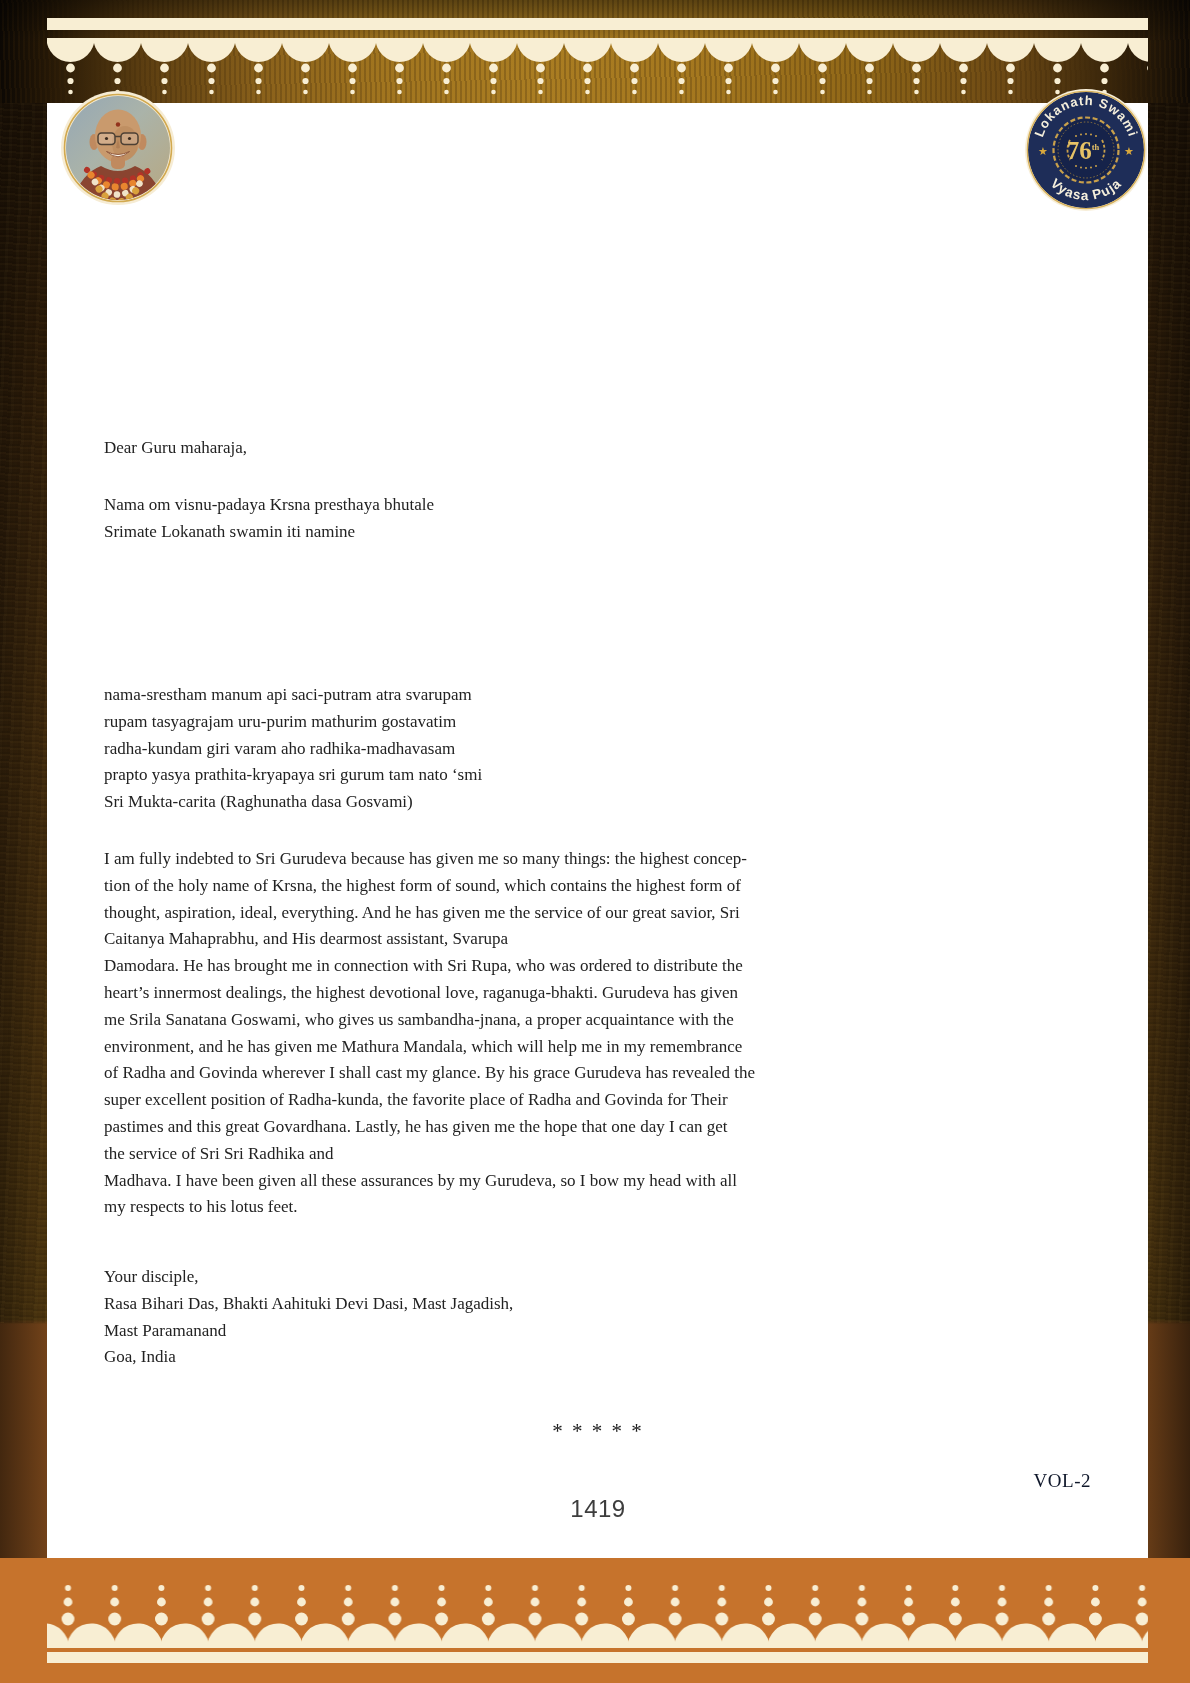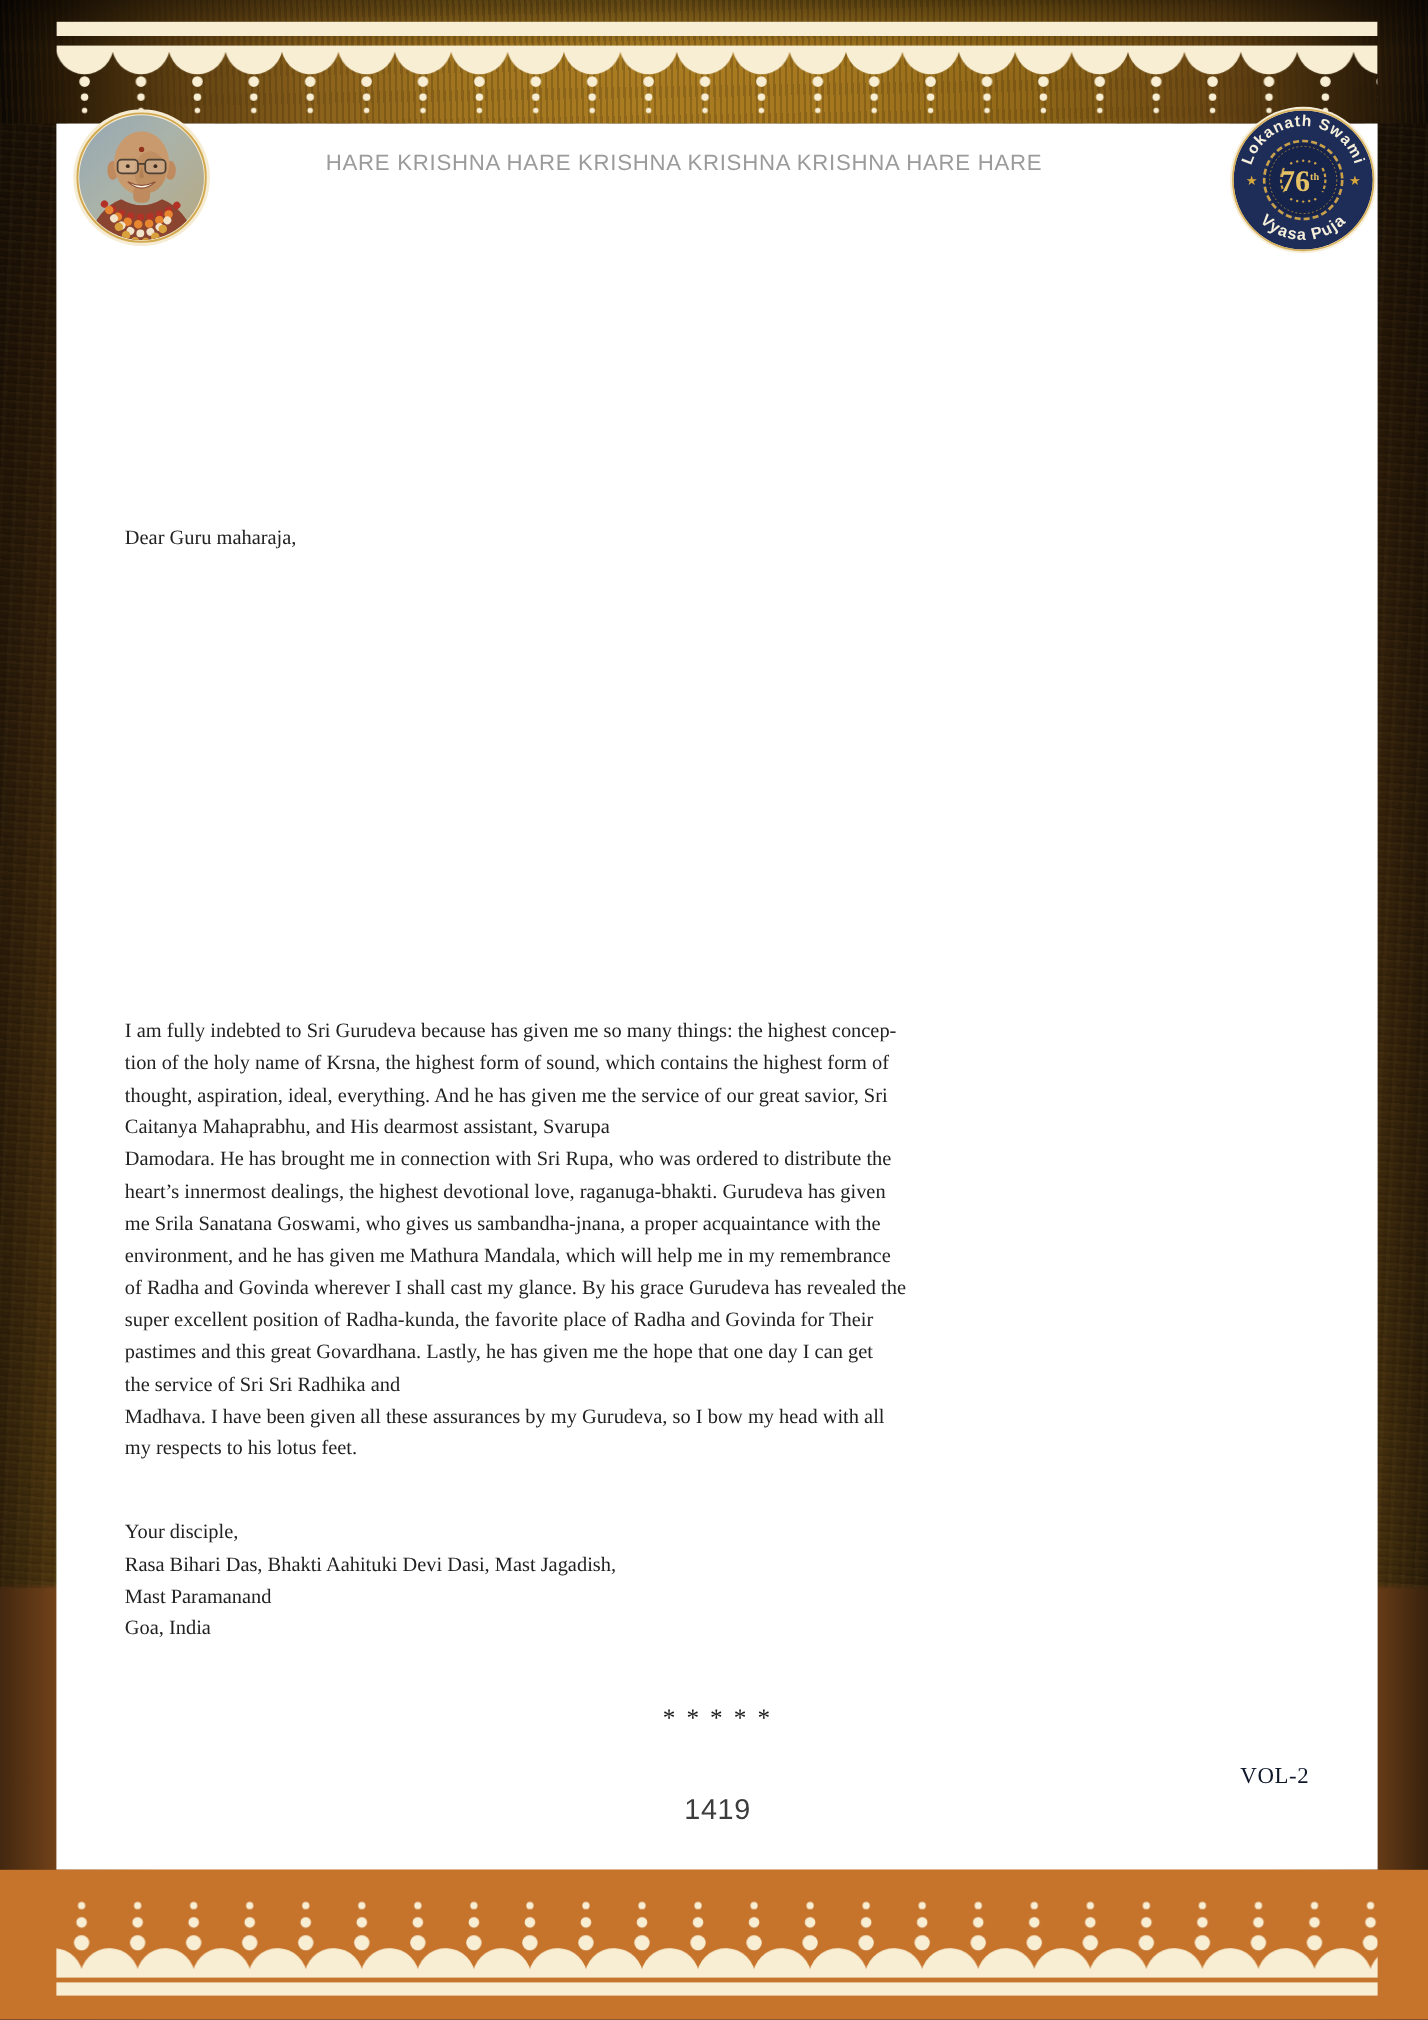--- a/index.html
+++ b/index.html
@@ -132,21 +132,20 @@
       <path d="M57 48 L55 56.5 Q57 58.5 59 56.5 Z" fill="#b07f55"></path>
       <path d="M45.5 60.5 Q57 71 68.5 60.5 Q57 66.5 45.5 60.5 Z" fill="#fdf6ea" stroke="#8a5136" stroke-width="0.9"></path>
       <path d="M10 114 Q19 83 40 75 Q57 85 74 75 Q95 83 104 114 Z" fill="#8a4430"></path>
       <path d="M26 79 Q57 101 88 79" stroke="#b23227" stroke-width="6" stroke-dasharray="0.1 8" stroke-linecap="round" fill="none"></path>
       <path d="M30 84 Q57 108 84 84" stroke="#e8862f" stroke-width="7" stroke-dasharray="0.1 9" stroke-linecap="round" fill="none"></path>
       <path d="M34 91 Q57 116 80 91" stroke="#f0e3c8" stroke-width="6.5" stroke-dasharray="0.1 8.5" stroke-linecap="round" fill="none"></path>
       <path d="M38 98 Q57 124 76 98" stroke="#d9a13c" stroke-width="7" stroke-dasharray="0.1 9" stroke-linecap="round" fill="none"></path>
     </g>
   </svg>
 
-  <div class="mantra l1">HARE KRISHNA HARE KRISHNA KRISHNA KRISHNA HARE HARE</div>
 
   <svg class="badge" viewBox="0 0 124 124">
     <defs>
       <path id="arcT" d="M 17 62 A 45 45 0 0 1 107 62" fill="none"></path>
       <path id="arcB" d="M 12 62 A 50 50 0 0 0 112 62" fill="none"></path>
     </defs>
     <circle cx="62" cy="62" r="61" fill="#f7eed8"></circle>
     <circle cx="62" cy="62" r="58" fill="#1e2d58"></circle>
     <circle cx="62" cy="62" r="58.6" fill="none" stroke="#d6b05a" stroke-width="1.4"></circle>
     <text font-family="Liberation Sans, DejaVu Sans, sans-serif" font-size="13" font-weight="bold" fill="#f5efdc" letter-spacing="1">
@@ -169,20 +168,27 @@
     <circle cx="72" cy="48" r="1" fill="#c9a04a"></circle>
     <circle cx="52" cy="78" r="1" fill="#c9a04a"></circle>
       <circle cx="57" cy="79.5" r="1" fill="#c9a04a"></circle>
     <circle cx="62" cy="80" r="1" fill="#c9a04a"></circle>
       <circle cx="67" cy="79.5" r="1" fill="#c9a04a"></circle>
     <circle cx="72" cy="78" r="1" fill="#c9a04a"></circle>
     <text x="59" y="71" text-anchor="middle" font-family="Liberation Serif, DejaVu Serif, serif" font-weight="bold" fill="#e6c266"><tspan font-size="25">76</tspan><tspan dy="-9" font-size="8.5">th</tspan></text>
   </svg>
 
   <div class="tx salutation">Dear Guru maharaja,</div>
+  <div class="tx invocation">Nama om visnu-padaya Krsna presthaya bhutale
+Srimate Lokanath swamin iti namine</div>
+  <div class="tx verse">nama-srestham manum api saci-putram atra svarupam
+rupam tasyagrajam uru-purim mathurim gostavatim
+radha-kundam giri varam aho radhika-madhavasam
+prapto yasya prathita-kryapaya sri gurum tam nato ‘smi
+Sri Mukta-carita (Raghunatha dasa Gosvami)</div>
   <div class="tx body-par">I am fully indebted to Sri Gurudeva because has given me so many things: the highest concep-
 tion of the holy name of Krsna, the highest form of sound, which contains the highest form of
 thought, aspiration, ideal, everything. And he has given me the service of our great savior, Sri
 Caitanya Mahaprabhu, and His dearmost assistant, Svarupa
 Damodara. He has brought me in connection with Sri Rupa, who was ordered to distribute the
 heart’s innermost dealings, the highest devotional love, raganuga-bhakti. Gurudeva has given
 me Srila Sanatana Goswami, who gives us sambandha-jnana, a proper acquaintance with the
 environment, and he has given me Mathura Mandala, which will help me in my remembrance
 of Radha and Govinda wherever I shall cast my glance. By his grace Gurudeva has revealed the
 super excellent position of Radha-kunda, the favorite place of Radha and Govinda for Their

